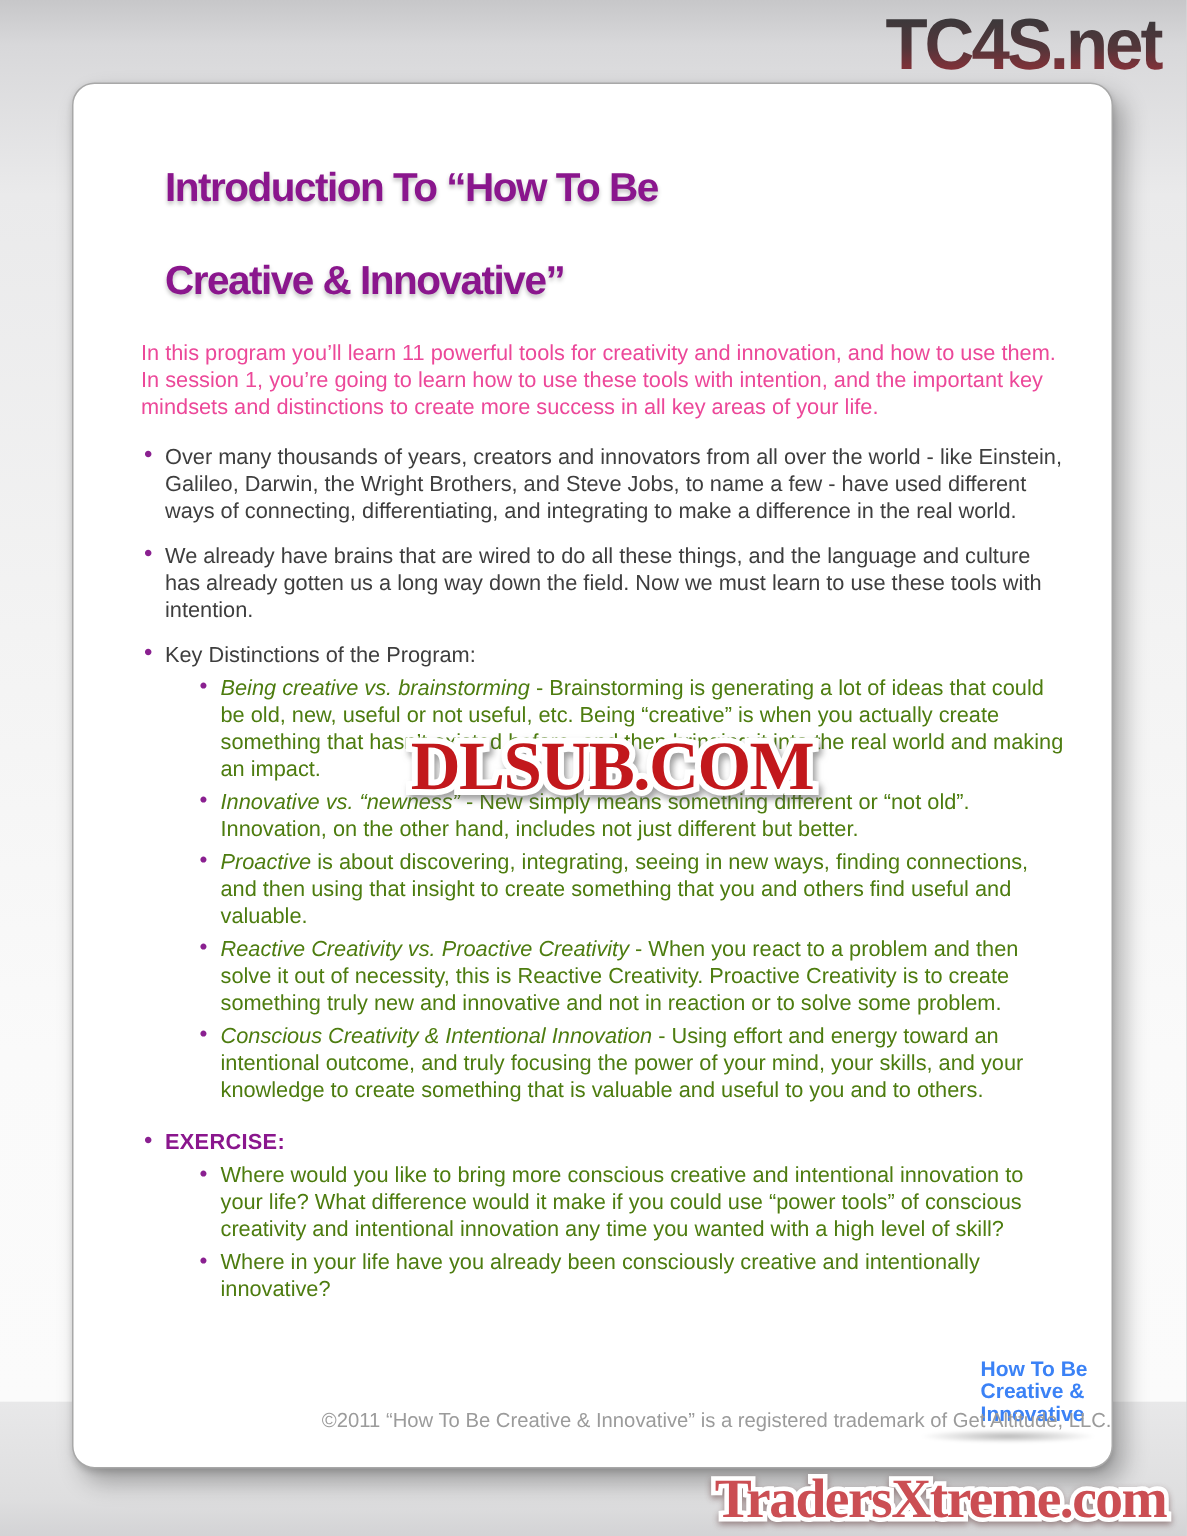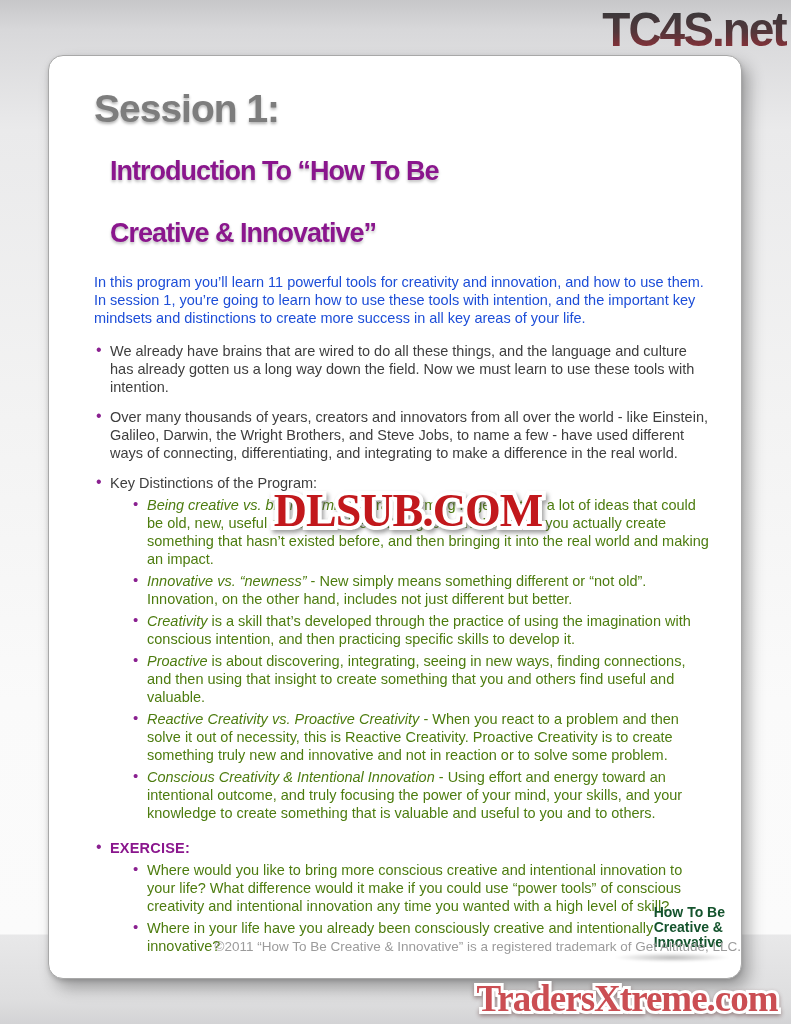--- a/index.html
+++ b/index.html
@@ -21,21 +21,21 @@
   .t-session{
     font-size:39px;font-weight:bold;line-height:46px;letter-spacing:-1px;
     color:#7d7d7d;text-shadow:0 2px 3px rgba(0,0,0,.30);margin:0;
   }
   .t-main{
     font-size:27px;font-weight:bold;line-height:46px;letter-spacing:-1px;
     color:#8a168d;text-shadow:0 2px 3px rgba(0,0,0,.25);margin:16px;
   }
   
   .intro{
-    margin-top:17px;font-size:14.5px;line-height:18px;color:#1d4ed8;
+    margin-top:17px;font-size:14.5px;line-height:18px;color:#ec4899;
   }
   ul.l1{list-style:none;margin:13px 0 0 0;padding:0 0 0 2px;}
   ul.l1>li{position:relative;padding-left:14px;margin-bottom:12px;
     font-size:14.5px;line-height:18px;color:#3e3e3e;}
   ul.l1>li::before{content:"\2022";position:absolute;left:0;top:-1px;
     color:#8a2090;font-size:16px;}
   ul.l2{list-style:none;margin:4px 0 0 0;padding:0 0 0 23px;}
   ul.l2>li{position:relative;padding-left:14px;margin-bottom:4px;
     font-size:14.5px;line-height:18px;color:#4d7c0f;}
   ul.l2>li::before{content:"\2022";position:absolute;left:0;top:-1px;
@@ -43,30 +43,30 @@
   .lead{font-style:italic;}
   .exheading{color:#8a168d;font-weight:bold;letter-spacing:.2px;}
   .ex-gap{margin-top:17px;}
   
   .footer-line{
     position:absolute;left:0;right:0;bottom:24px;text-align:right;
     font-size:13.5px;color:#9b9b9b;
   }
   .logo{
     position:absolute;right:16px;bottom:28px;text-align:left;
-    font-size:14px;font-weight:bold;line-height:15px;color:#14532d;
+    font-size:14px;font-weight:bold;line-height:15px;color:#3b82f6;
   }
   .logo span{display:block;}
   .logo-shadow{
     position:absolute;right:10px;bottom:16px;width:118px;height:9px;
     background:radial-gradient(ellipse at center,rgba(0,0,0,.28) 0%,rgba(0,0,0,0) 70%);
     filter:blur(1px);
   }
   
-  .wm-top{position:absolute;top:0px;right:1px;}
+  .wm-top{position:absolute;top:0px;right:13px;}
   .wm-mid{position:absolute;left:243px;top:479px;filter:drop-shadow(2px 3px 2px rgba(80,80,80,.55));}
   .wm-bottom{position:absolute;left:468px;top:972px;filter:drop-shadow(0 2px 2px rgba(70,25,25,.45));}
 </style>
 </head>
 <body>
 
 <div class="stage">
 
   <div class="wm-top">
     <svg width="192" height="56" viewBox="0 0 192 56">
@@ -77,44 +77,40 @@
           <stop offset="0.88" stop-color="#8e3038"></stop>
         </linearGradient>
       </defs>
       <text x="96" y="44" text-anchor="middle" font-family="Liberation Sans, DejaVu Sans, sans-serif" font-size="46" font-weight="bold" letter-spacing="-2" transform="scale(1,1.05)" fill="url(#tcg)">TC4S.net</text>
     </svg>
   </div>
 
   <div class="card">
     <div class="content">
 
-      <h1 class="t-session">Session 1:</h1>
       <h1 class="t-main">Introduction To “How To Be</h1>
       <h1 class="t-main">Creative &amp; Innovative”</h1>
 
       <p class="intro">In this program you’ll learn 11 powerful tools for creativity and innovation, and how to use them. In session 1, you’re going to learn how to use these tools with intention, and the important key mindsets and distinctions to create more success in all key areas of your life.</p>
 
       <ul class="l1">
         <li>
-          <span>We already have brains that are wired to do all these things, and the language and culture has already gotten us a long way down the field. Now we must learn to use these tools with intention.</span>
+          <span>Over many thousands of years, creators and innovators from all over the world - like Einstein, Galileo, Darwin, the Wright Brothers, and Steve Jobs, to name a few - have used different ways of connecting, differentiating, and integrating to make a difference in the real world.</span>
         </li>
         <li>
-          <span>Over many thousands of years, creators and innovators from all over the world - like Einstein, Galileo, Darwin, the Wright Brothers, and Steve Jobs, to name a few - have used different ways of connecting, differentiating, and integrating to make a difference in the real world.</span>
+          <span>We already have brains that are wired to do all these things, and the language and culture has already gotten us a long way down the field. Now we must learn to use these tools with intention.</span>
         </li>
         <li>
           <span>Key Distinctions of the Program:</span>
           <ul class="l2">
             <li>
               <span class="lead">Being creative vs. brainstorming</span><span> - Brainstorming is generating a lot of ideas that could be old, new, useful or not useful, etc. Being “creative” is when you actually create something that hasn’t existed before, and then bringing it into the real world and making an impact.</span>
             </li>
             <li>
               <span class="lead">Innovative vs. “newness”</span><span> - New simply means something different or “not old”. Innovation, on the other hand, includes not just different but better.</span>
-            </li>
-            <li>
-              <span class="lead">Creativity</span><span> is a skill that’s developed through the practice of using the imagination with conscious intention, and then practicing specific skills to develop it.</span>
             </li>
             <li>
               <span class="lead">Proactive</span><span> is about discovering, integrating, seeing in new ways, finding connections, and then using that insight to create something that you and others find useful and valuable.</span>
             </li>
             <li>
               <span class="lead">Reactive Creativity vs. Proactive Creativity</span><span> - When you react to a problem and then solve it out of necessity, this is Reactive Creativity. Proactive Creativity is to create something truly new and innovative and not in reaction or to solve some problem.</span>
             </li>
             <li>
               <span class="lead">Conscious Creativity &amp; Intentional Innovation</span><span> - Using effort and energy toward an intentional outcome, and truly focusing the power of your mind, your skills, and your knowledge to create something that is valuable and useful to you and to others.</span>
             </li>

